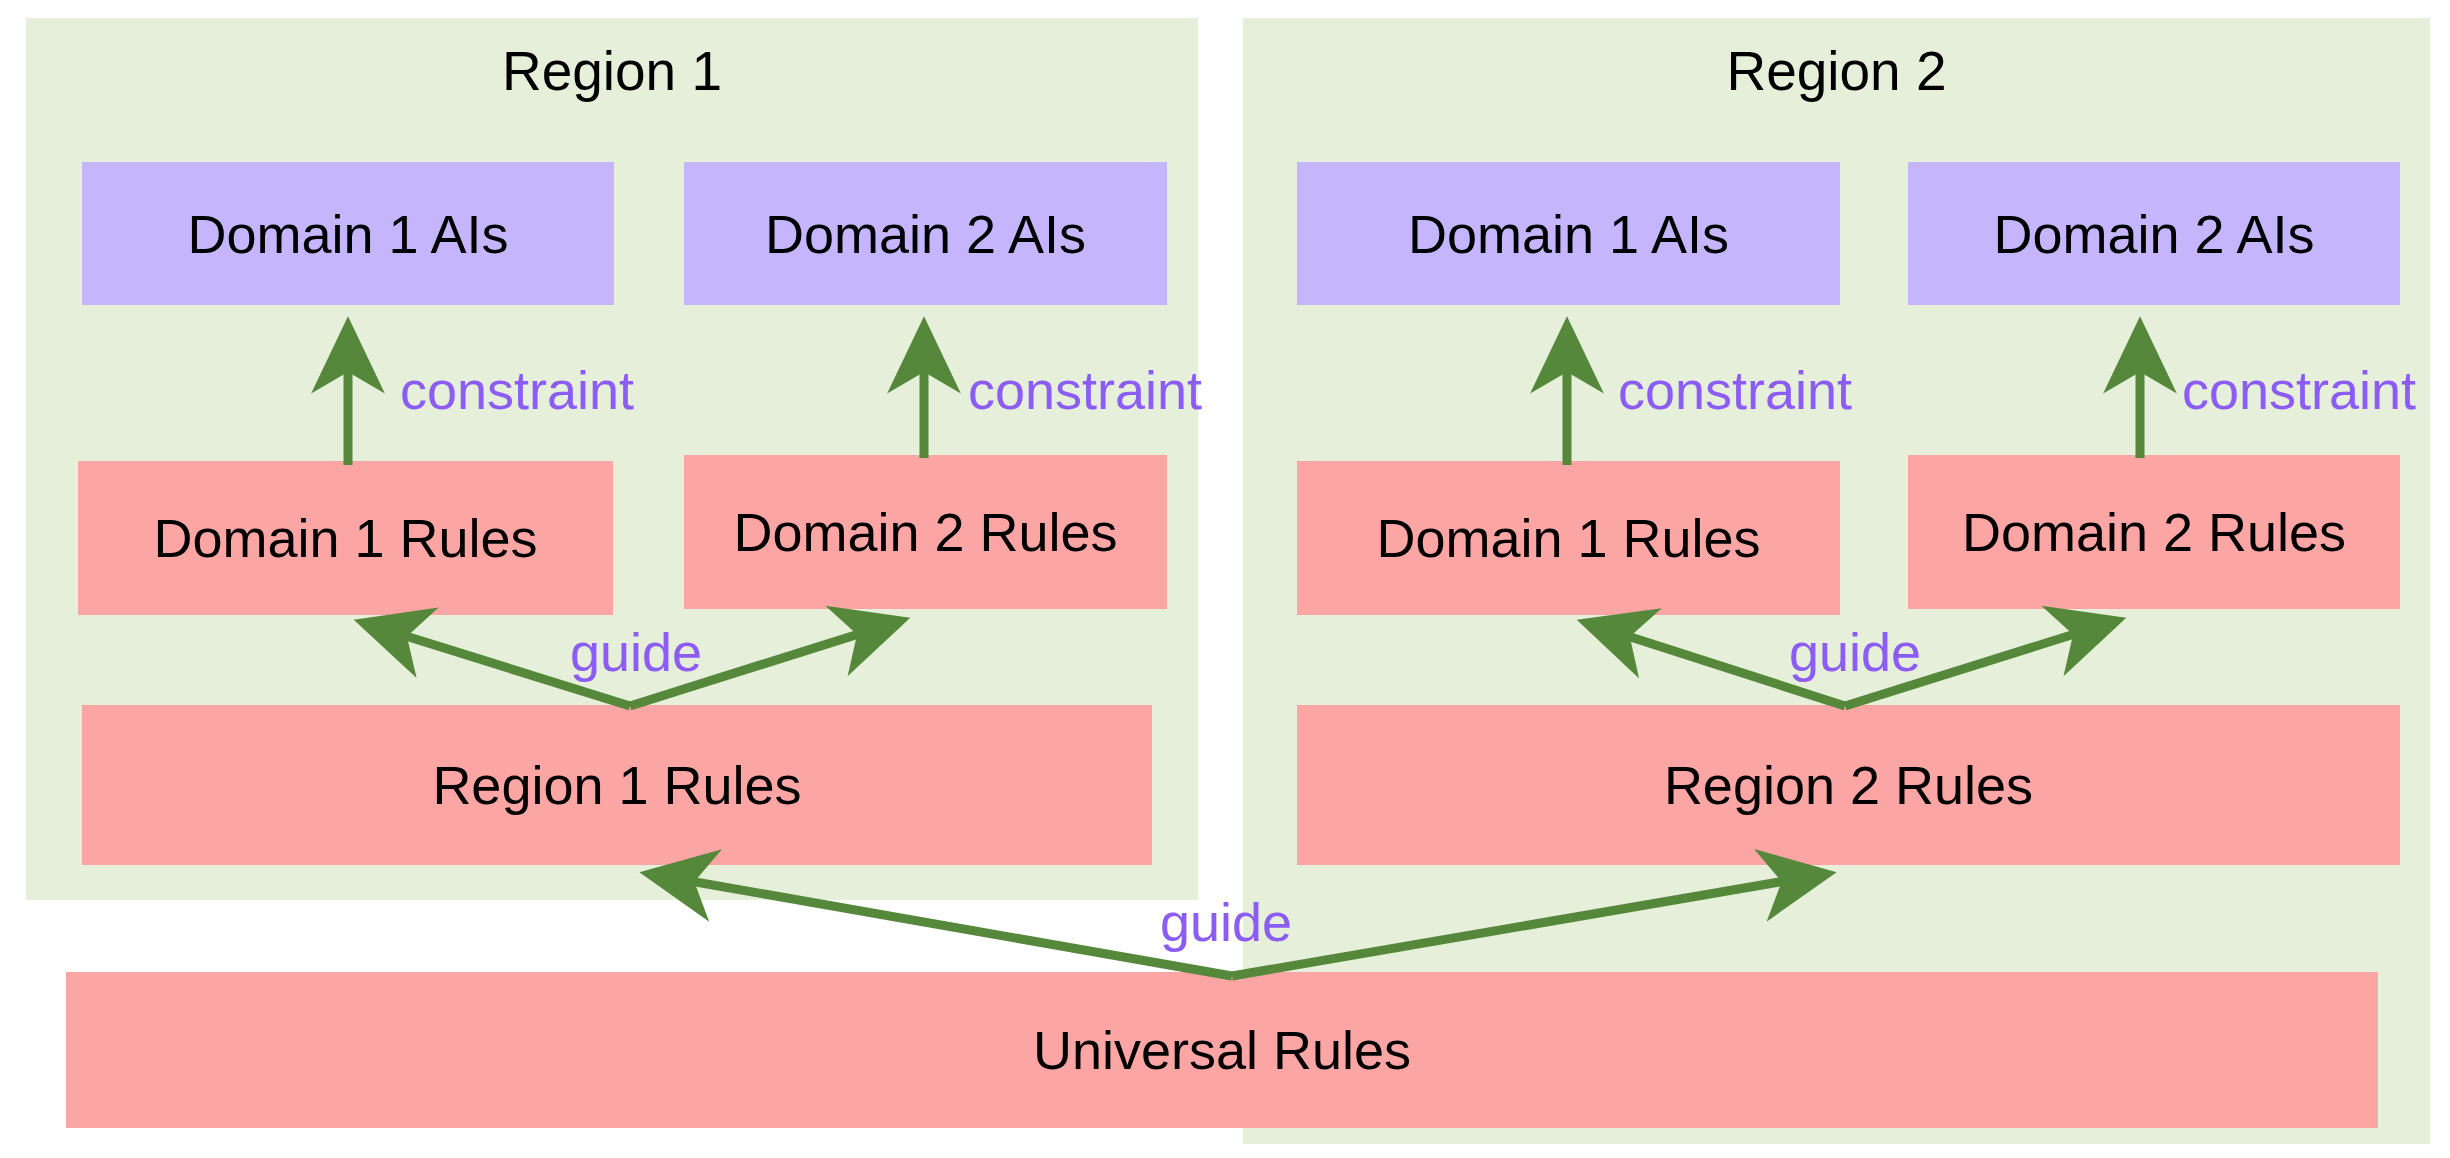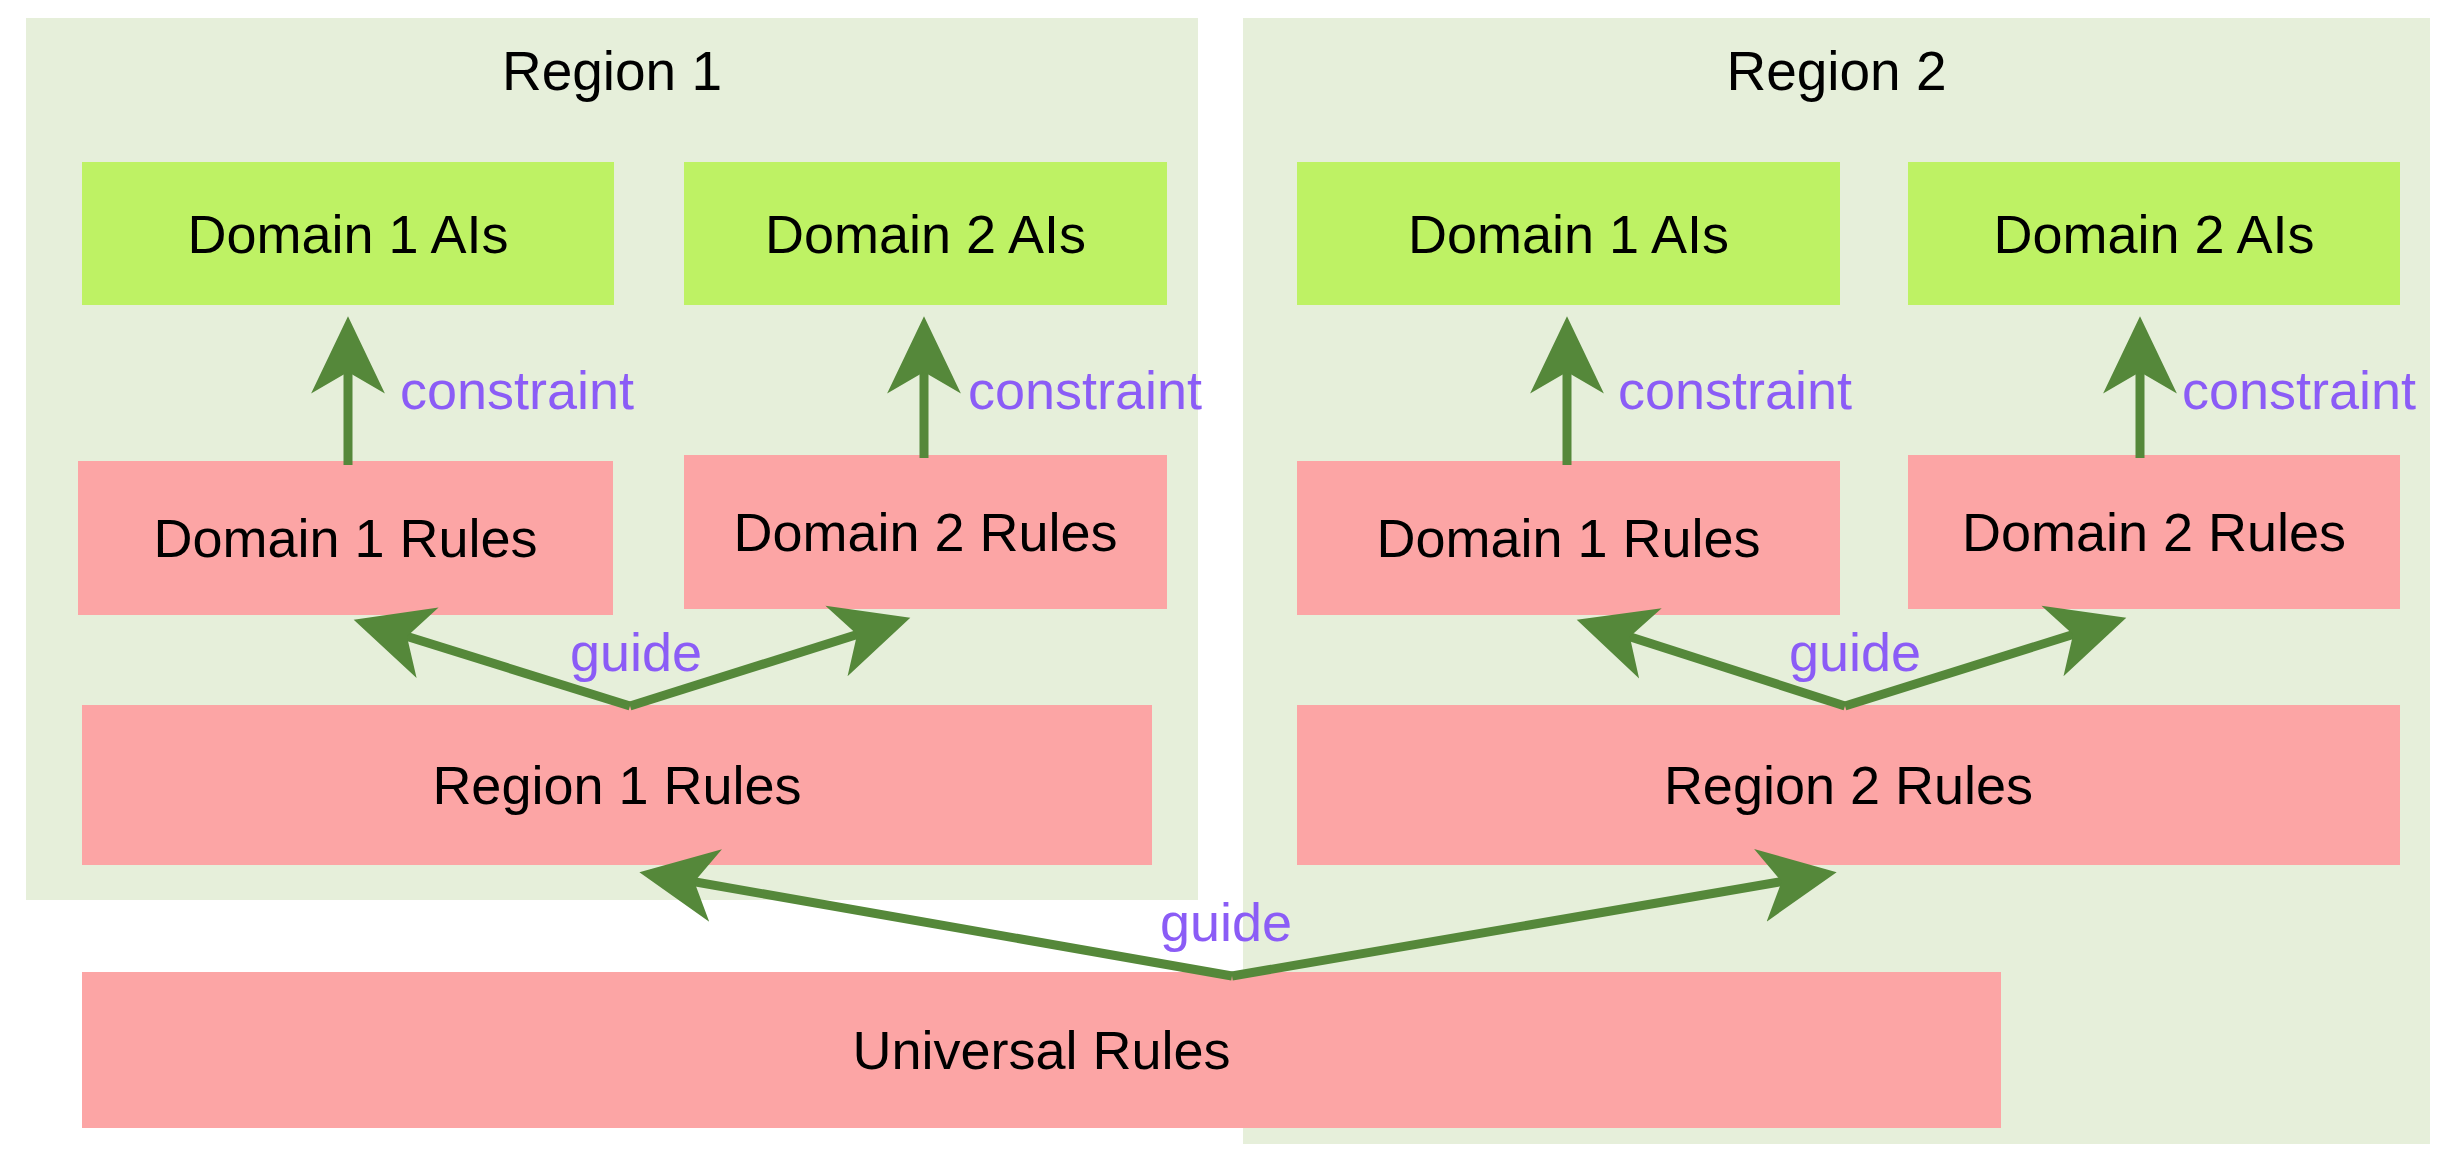--- a/index.html
+++ b/index.html
@@ -35,21 +35,21 @@
     display: flex;
     align-items: center;
     justify-content: center;
     color: #000000;
     font-size: 54px;
     line-height: 1;
     white-space: nowrap;
     text-align: center;
   }
   .box-ai {
-    background: #bef264;
+    background: #c4b5fd;
   }
   .box-rules {
     background: #fca5a5;
   }
   .edge-label {
     position: absolute;
     color: #8b5cf6;
     font-size: 54px;
     line-height: 1;
     white-space: nowrap;
@@ -113,21 +113,21 @@
   </div>
 
   <div class="box box-rules" style="left:1297px; top:705px; width:1103px; height:160px;">
     <span>Region 2 Rules</span>
   </div>
 
   <div class="edge-label" style="left:1618px; top:363px;">constraint</div>
   <div class="edge-label" style="left:2182px; top:363px;">constraint</div>
   <div class="edge-label" style="left:1789px; top:625px;">guide</div>
 
-  <div class="box box-rules" style="left:82px; top:972px; width:1919px; height:156px;">
+  <div class="box box-rules" style="left:66px; top:972px; width:2312px; height:156px;">
     <span>Universal Rules</span>
   </div>
   <div class="edge-label" style="left:1160px; top:895px;">guide</div>
 
   <svg class="arrow-layer" viewBox="0 0 2450 1158" xmlns="http://www.w3.org/2000/svg">
     <defs>
       <marker id="ah" markerWidth="9" markerHeight="9" refX="7.4" refY="4.5" orient="auto" markerUnits="strokeWidth">
         <path d="M0,0.4 L8.6,4.5 L0,8.6 L2.4,4.5 Z" fill="#55883A"></path>
       </marker>
     </defs>

